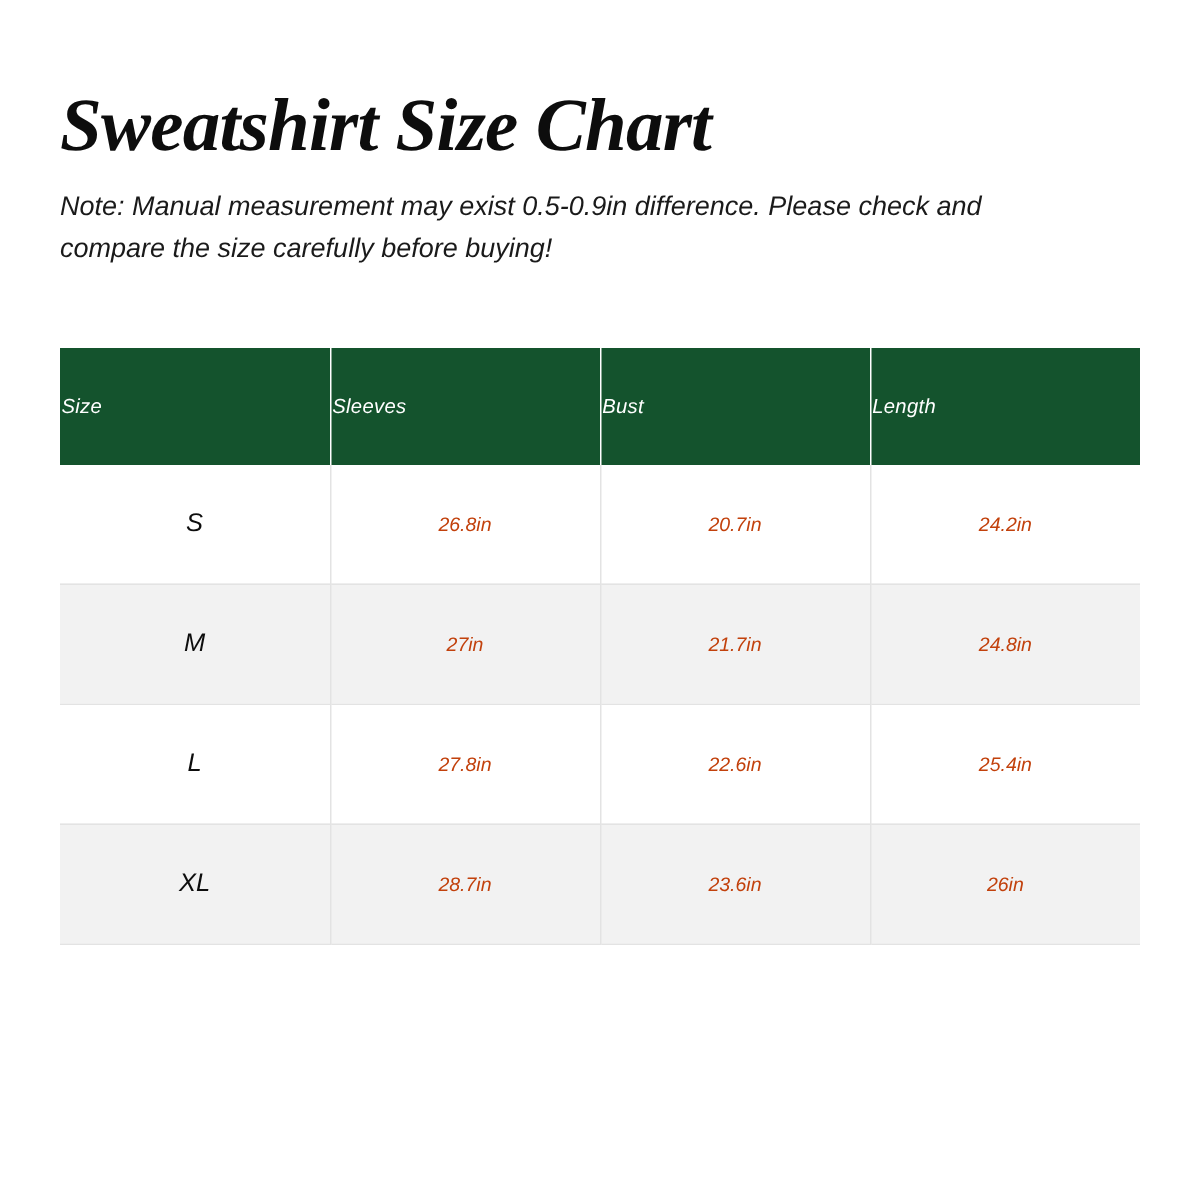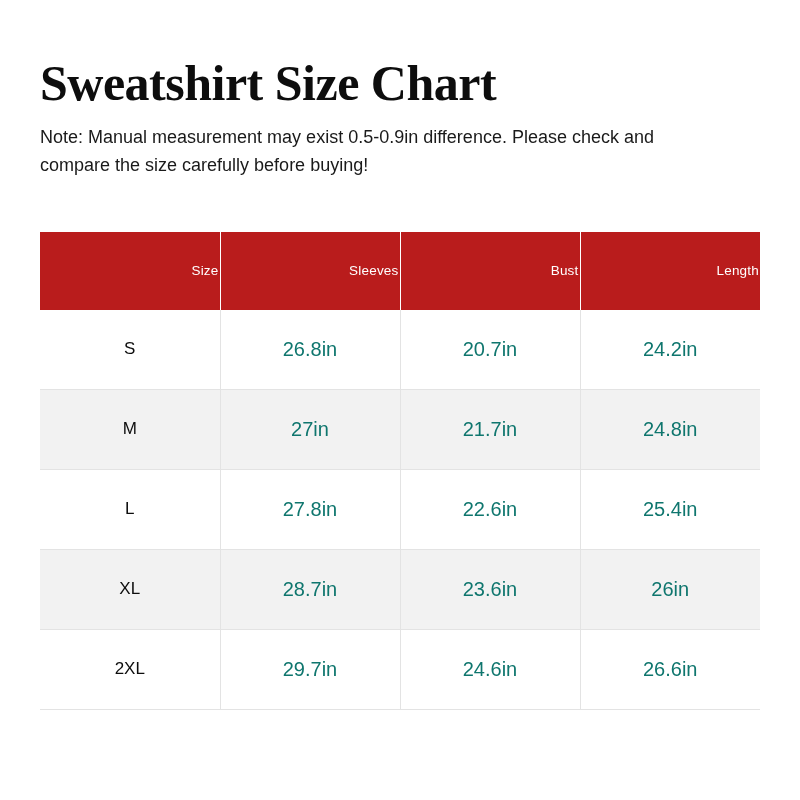--- a/index.html
+++ b/index.html
@@ -13,20 +13,21 @@
     font-family: "Liberation Sans", sans-serif;
     color: #111111;
     overflow: hidden;
   }
   .page {
     position: relative;
     width: 717px;
     height: 800px;
     box-sizing: border-box;
     padding: 56px 40px 0 40px;
+    font-style: italic;
   }
   .title {
     font-family: "Liberation Serif", serif;
     font-weight: bold;
     font-size: 50px;
     line-height: 1.08;
     letter-spacing: -0.5px;
     margin: 0 0 14px 0;
     color: #0d0d0d;
   }
@@ -39,39 +40,39 @@
   }
   .table-wrap {
     margin-top: 52px;
   }
   table.size-chart {
     border-collapse: collapse;
     width: 720px;
     table-layout: fixed;
   }
   table.size-chart th {
-    background: #b91c1c;
+    background: #14532d;
     color: #ffffff;
     font-weight: normal;
     font-size: 13.5px;
     height: 76px;
     vertical-align: middle;
-    text-align: right;
+    text-align: left;
     border-right: 1px solid #ffffff;
     letter-spacing: 0.2px;
   }
   table.size-chart th:last-child {
     border-right: none;
   }
   table.size-chart td {
     height: 77px;
     text-align: center;
     vertical-align: middle;
-    font-size: 20px;
-    color: #0f766e;
+    font-size: 13px;
+    color: #c2410c;
     border-bottom: 1px solid #e3e3e3;
     border-right: 1px solid #e3e3e3;
     background: #ffffff;
   }
   table.size-chart td:last-child {
     border-right: none;
   }
   table.size-chart tbody tr:nth-child(even) td {
     background: #f2f2f2;
   }
@@ -127,23 +128,17 @@
           <td>27.8in</td>
           <td>22.6in</td>
           <td>25.4in</td>
         </tr>
         <tr>
           <td class="size-cell">XL</td>
           <td>28.7in</td>
           <td>23.6in</td>
           <td>26in</td>
         </tr>
-        <tr>
-          <td class="size-cell">2XL</td>
-          <td>29.7in</td>
-          <td>24.6in</td>
-          <td>26.6in</td>
-        </tr>
       </tbody>
     </table>
   </div>
 
 </div>
 
 </body></html>

